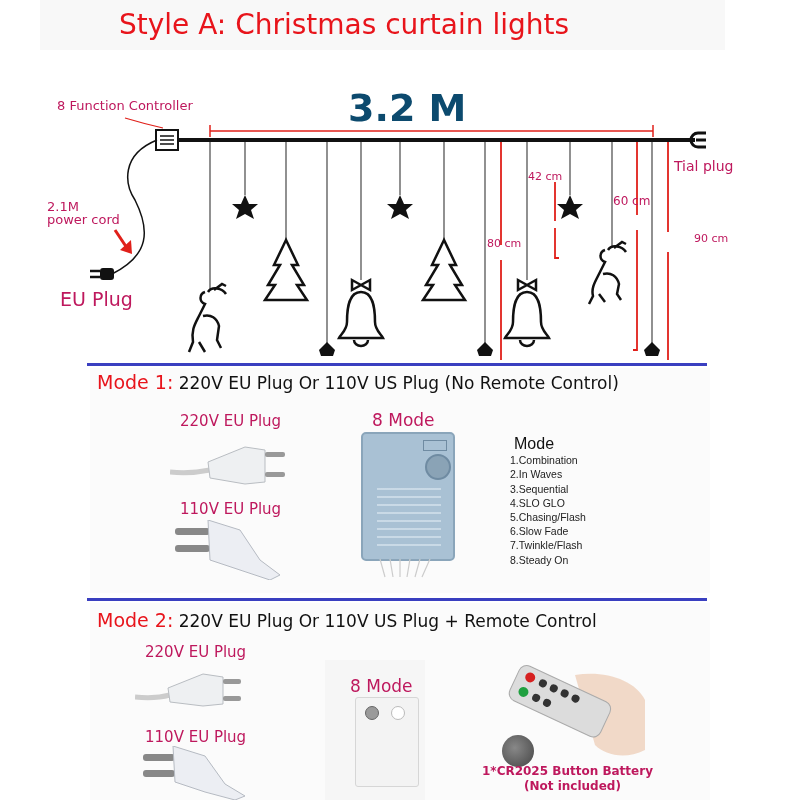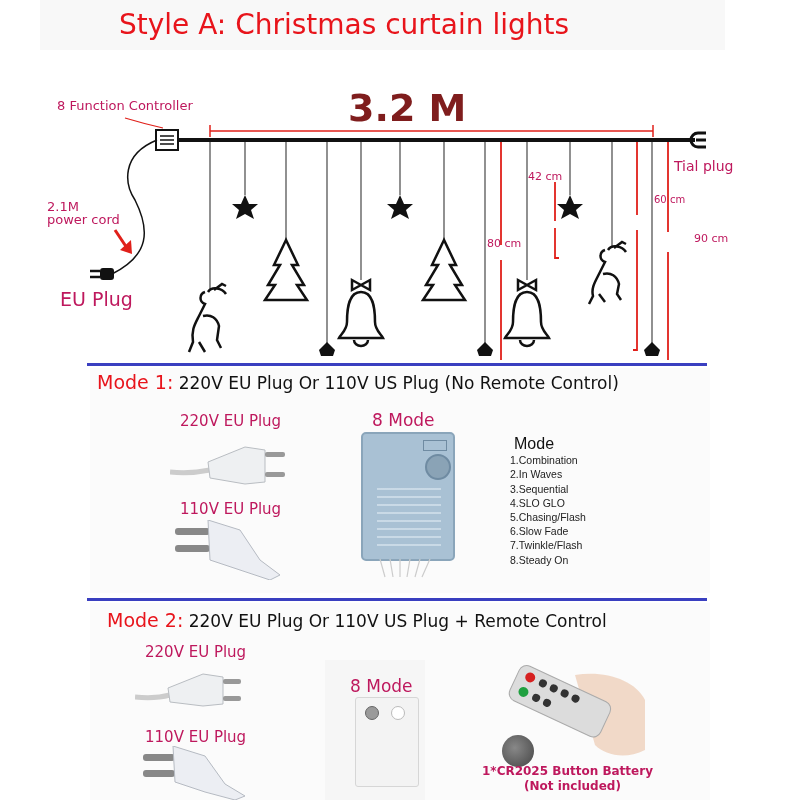--- a/index.html
+++ b/index.html
@@ -101,30 +101,30 @@
     <path d="M527 212 c-12 0 -14 15 -14 30 c0 8 -6 12 -8 16 h44 c-2 -4 -8 -8 -8 -16 c0 -15 -2 -30 -14 -30 z"></path>
     <path d="M520 260 a7 6 0 0 0 14 0"></path>
   </g>
 
   <g fill="none" stroke="#111" stroke-width="2.5">
     <path d="M205 212 c-6 2 -6 10 0 12 l-6 12 c-4 8 -8 14 -6 26 l-4 10 M203 236 c8 -2 14 2 16 10 l-2 14 l4 8 M208 212 c4 -6 14 -4 18 2 M214 210 l8 -6 l4 2 M199 262 l6 10"></path>
     <path d="M605 170 c-6 2 -6 10 0 12 l-6 12 c-4 8 -8 14 -6 22 l-4 8 M603 194 c8 -2 14 2 16 10 l-2 10 l4 6 M608 170 c4 -6 14 -4 18 2 M614 168 l8 -6 l4 2 M599 214 l6 8"></path>
   </g>
 </svg>
 
-<div class="abs lbl" style="left:348px;top:86px;font-size:38px;font-weight:bold;color:#7f1d1d;">3.2 M</div>
+<div class="abs lbl" style="left:348px;top:86px;font-size:38px;font-weight:bold;color:#0c4a6e;">3.2 M</div>
 <div class="abs lbl" style="left:57px;top:98px;font-size:13px;">8 Function Controller</div>
 <div class="abs lbl" style="left:47px;top:200px;font-size:13px;line-height:13px;">
   <div>2.1M</div>
   <div>power cord</div>
 </div>
 <div class="abs lbl" style="left:60px;top:288px;font-size:19px;text-align:center;">EU Plug</div>
 <div class="abs lbl" style="left:674px;top:158px;font-size:14px;">Tial plug</div>
 <div class="abs lbl" style="left:528px;top:170px;font-size:11px;">42 cm</div>
-<div class="abs lbl" style="left:613px;top:194px;font-size:10px;padding-left:41px;">60 cm</div>
+<div class="abs lbl" style="left:613px;top:194px;font-size:12px;">60 cm</div>
 <div class="abs lbl" style="left:487px;top:237px;font-size:11px;">80 cm</div>
 <div class="abs lbl" style="left:694px;top:232px;font-size:11px;">90 cm</div>
 
 <div class="abs divider" style="left:87px;top:363px;width:620px;"></div>
 
 <div class="abs panel" style="left:90px;top:368px;width:620px;height:225px;"></div>
 <div class="abs mode-head" style="left:97px;top:371px;">
   <span class="mk">Mode 1:</span>
   <span>220V EU Plug Or 110V US Plug   (No Remote Control)</span>
 </div>
@@ -161,21 +161,21 @@
   <div>4.SLO GLO</div>
   <div>5.Chasing/Flash</div>
   <div>6.Slow Fade</div>
   <div>7.Twinkle/Flash</div>
   <div>8.Steady On</div>
 </div>
 
 <div class="abs divider" style="left:87px;top:598px;width:620px;"></div>
 
 <div class="abs panel" style="left:90px;top:603px;width:620px;height:197px;"></div>
-<div class="abs mode-head" style="left:107px;top:609px;">
+<div class="abs mode-head" style="left:97px;top:609px;">
   <span class="mk">Mode 2:</span>
   <span>220V EU Plug Or 110V US Plug + Remote Control</span>
 </div>
 <div class="abs lbl" style="left:145px;top:643px;font-size:15px;">220V EU Plug</div>
 <div class="abs lbl" style="left:145px;top:728px;font-size:15px;">110V EU Plug</div>
 <svg class="abs" style="left:135px;top:662px" width="120" height="50">
   <path d="M0 35 Q20 37 35 33" stroke="#ccc" stroke-width="5" fill="none"></path>
   <path d="M33 26 L68 12 L88 15 L88 42 L68 44 L35 40 Z" fill="#eef0f2" stroke="#b9bdc2"></path>
   <rect x="88" y="17" width="18" height="5" rx="2" fill="#999"></rect>
   <rect x="88" y="34" width="18" height="5" rx="2" fill="#999"></rect>

